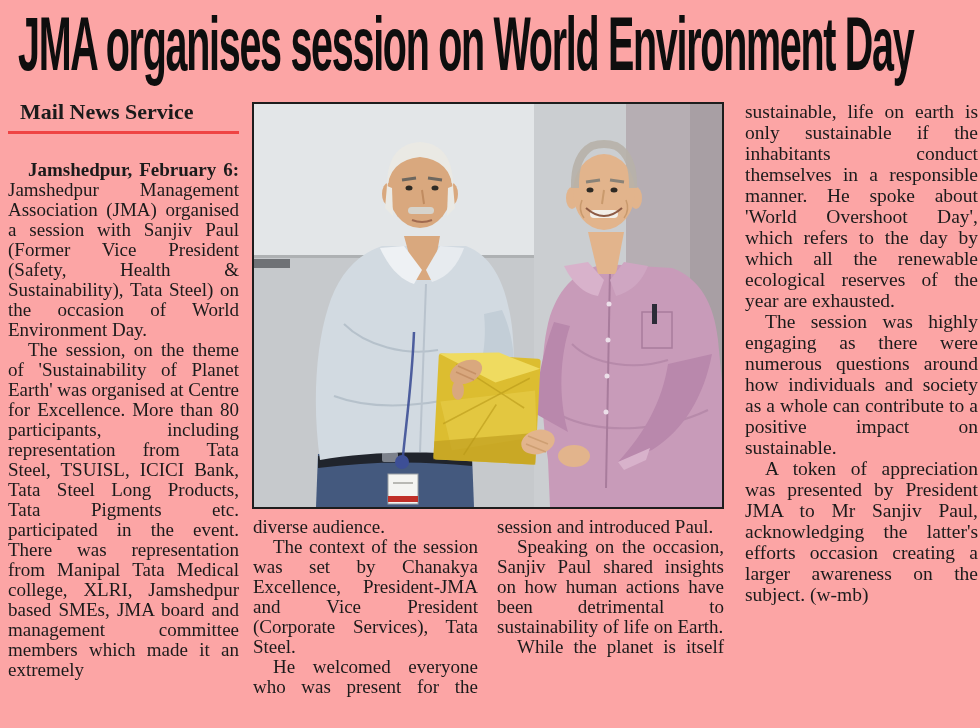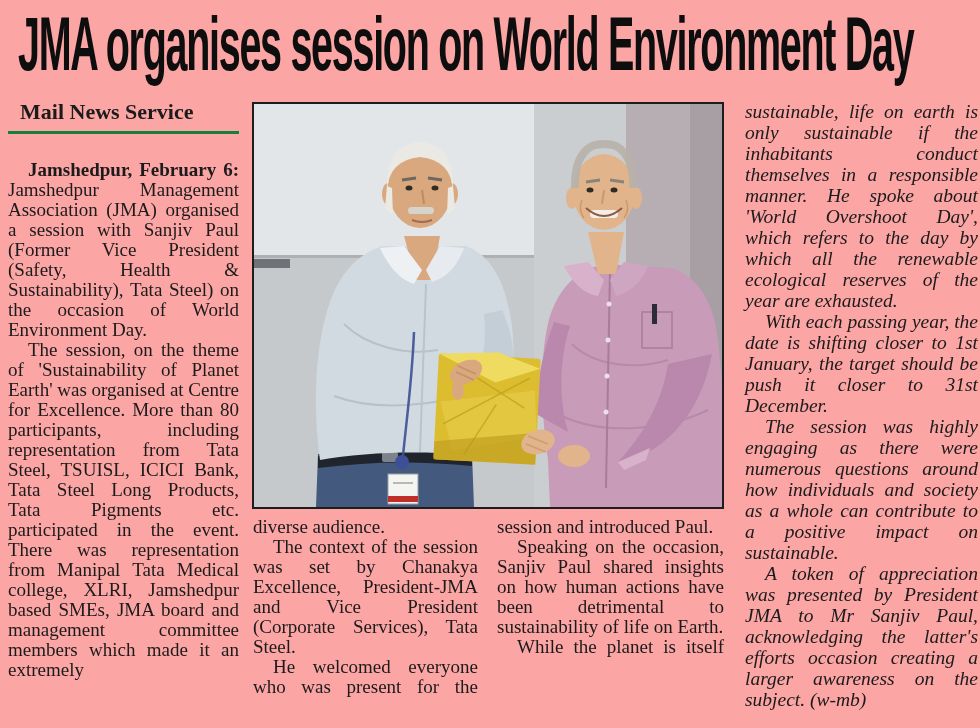--- a/index.html
+++ b/index.html
@@ -18,29 +18,29 @@
     transform:scaleX(0.52); transform-origin:0 50%;
   }
 
   
   .col { position:absolute; text-align:justify; font-size:19px; line-height:20px; }
   .col p { margin:0; text-indent:20px; }
   .col p.noindent { text-indent:0; }
   .col p.fill { text-align-last:justify; }
   .kicker {
     font-weight:bold; font-size:22px; line-height:24px; text-indent:12px;
-    text-align:left; border-bottom:3px solid #15803d; padding-bottom:7px;
+    text-align:left; border-bottom:3px solid #ef4444; padding-bottom:7px;
     margin-bottom:26px;
   }
   .dateline { font-weight:bold; }
 
   #col-left  { left:8px;   top:100px; width:231px; }
   #col-mid-left  { left:253px; top:517px; width:225px; }
   #col-mid-right { left:497px; top:517px; width:227px; }
-  #col-right { left:745px; top:101px; width:233px; font-size:19.5px; line-height:21px;font-style:italic; }
+  #col-right { left:745px; top:101px; width:233px; font-size:19.5px; line-height:21px; }
 
   
   #photo-frame {
     position:absolute; left:252px; top:102px; width:472px; height:407px;
     border:2px solid #1d1d1d; box-sizing:border-box; background:#cbced1;
   }
   #photo-frame svg { display:block; width:100%; height:100%; }
 </style>
 </head>
 <body>
@@ -159,18 +159,17 @@
   </div>
 
   <div class="col" id="col-mid-right">
     <p class="noindent">session and introduced Paul.</p>
     <p>Speaking on the occasion, Sanjiv Paul shared insights on how human actions have been detrimental to sustainability of life on Earth.</p>
     <p class="fill">While the planet is itself</p>
   </div>
 
   <div class="col" id="col-right">
     <p class="noindent">sustainable, life on earth is only sustainable if the inhabitants conduct themselves in a responsible manner. He spoke about 'World Overshoot Day', which refers to the day by which all the renewable ecological reserves of the year are exhausted.</p>
-    <p>With each passing year, the date is shifting closer to 1st January, the target should be push it closer to 31st December.</p>
     <p>The session was highly engaging as there were numerous questions around how individuals and society as a whole can contribute to a positive impact on sustainable.</p>
     <p>A token of appreciation was presented by President JMA to Mr Sanjiv Paul, acknowledging the latter's efforts occasion creating a larger awareness on the subject. (w-mb)</p>
   </div>
 
 </div>
 
 </body></html>

